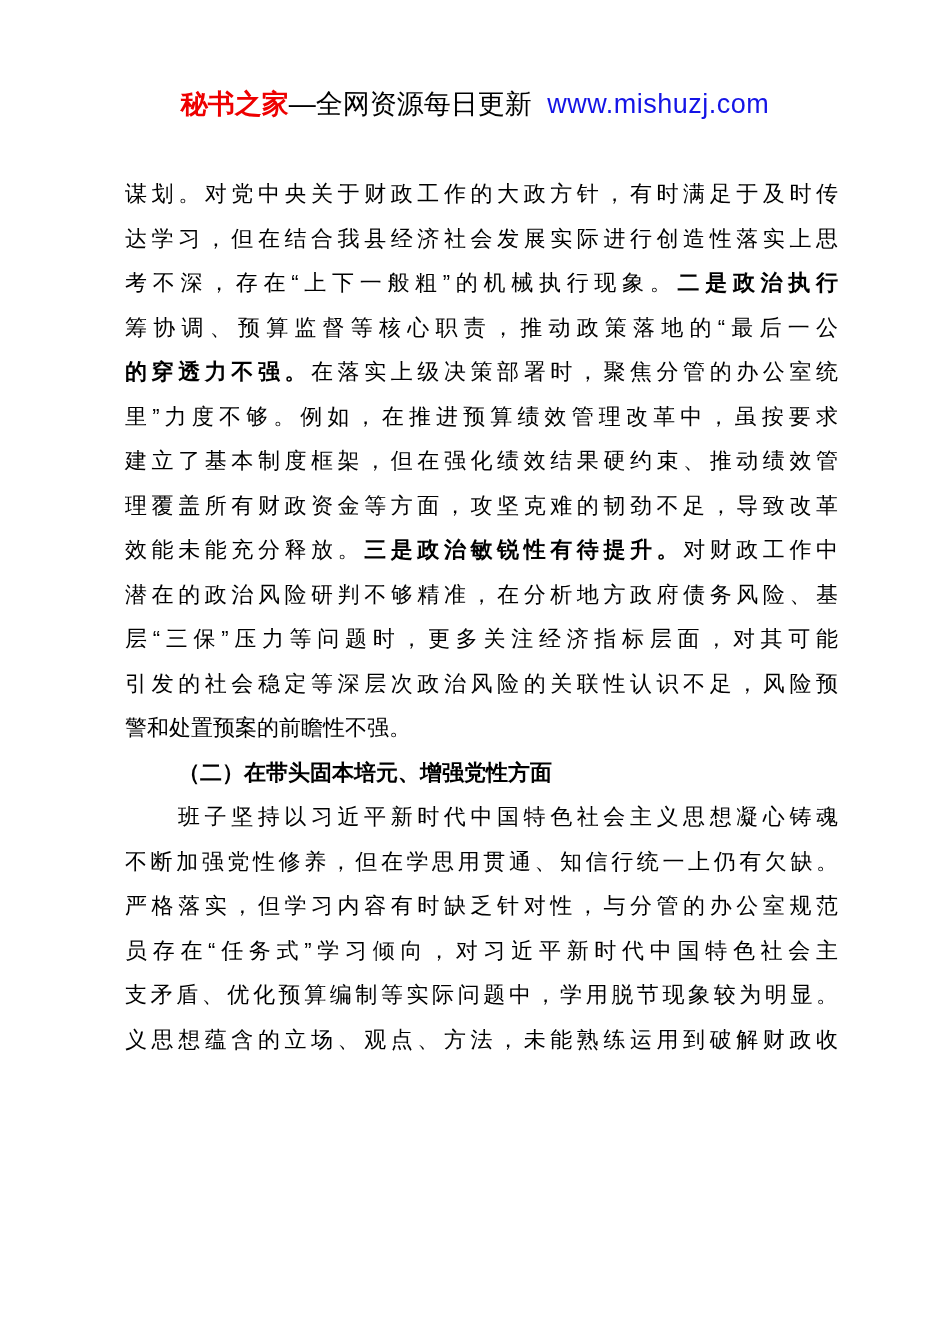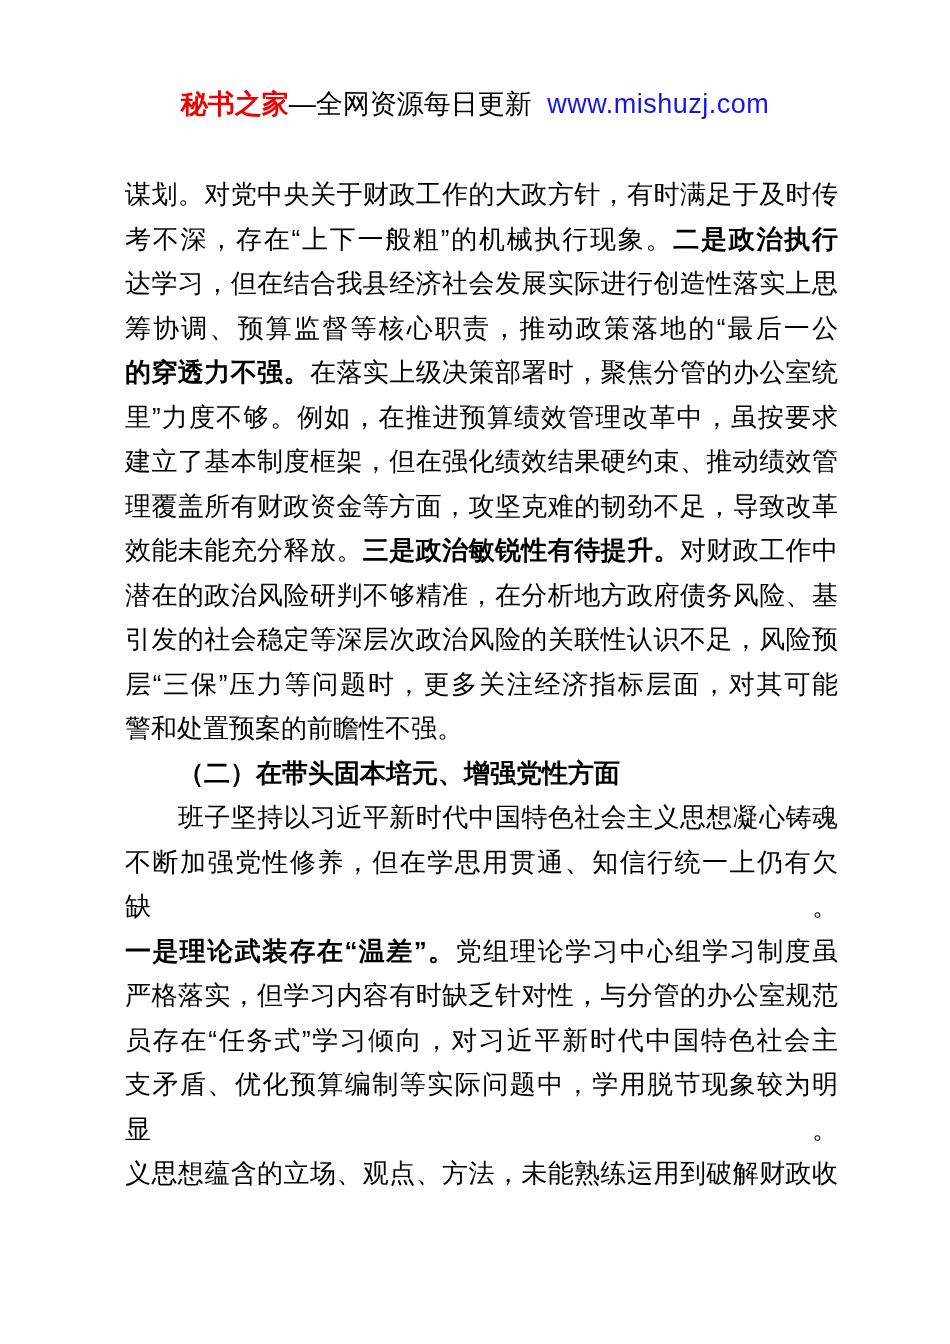--- a/index.html
+++ b/index.html
@@ -28,21 +28,21 @@
     white-space: nowrap;
   }
   .site-name { font-weight: 700; }
   .tagline { margin-right: 8px; }
   .site-url { letter-spacing: 0.5px; }
   .content {
     position: absolute;
     top: 172px;
     left: 125px;
     width: 713px;
-    font-size: 26px;
+    font-size: 22px;
     line-height: 44.5px;
     color: #000000;
   }
   .line {
     text-align: justify;
     text-align-last: justify;
     -moz-text-align-last: justify;
     text-justify: inter-character;
   }
   .line.no-justify {
@@ -55,34 +55,33 @@
 </style>
 </head>
 <body>
 
 <div class="page">
   <div class="header">
     <span class="site-name" style="color: rgb(238, 0, 0);">秘书之家</span><span class="tagline" style="color: rgb(0, 0, 0);">—全网资源每日更新 </span><span class="site-url" style="color: rgb(20, 20, 230);">www.mishuzj.com</span>
   </div>
   <div class="content" id="doc-lines">
       <div class="line"><span class="seg">谋划。对党中央关于财政工作的大政方针，有时满足于及时传</span></div>
+      <div class="line"><span class="seg">达学习，但在结合我县经济社会发展实际进行创造性落实上思</span></div>
       <div class="line"><span class="seg">考不深，存在“上下一般粗”的机械执行现象。</span><span class="seg seg-bold">二是政治执行</span></div>
-      <div class="line"><span class="seg">达学习，但在结合我县经济社会发展实际进行创造性落实上思</span></div>
       <div class="line"><span class="seg">筹协调、预算监督等核心职责，推动政策落地的“最后一公</span></div>
       <div class="line"><span class="seg seg-bold">的穿透力不强。</span><span class="seg">在落实上级决策部署时，聚焦分管的办公室统</span></div>
       <div class="line"><span class="seg">里”力度不够。例如，在推进预算绩效管理改革中，虽按要求</span></div>
       <div class="line"><span class="seg">建立了基本制度框架，但在强化绩效结果硬约束、推动绩效管</span></div>
       <div class="line"><span class="seg">理覆盖所有财政资金等方面，攻坚克难的韧劲不足，导致改革</span></div>
       <div class="line"><span class="seg">效能未能充分释放。</span><span class="seg seg-bold">三是政治敏锐性有待提升。</span><span class="seg">对财政工作中</span></div>
       <div class="line"><span class="seg">潜在的政治风险研判不够精准，在分析地方政府债务风险、基</span></div>
+      <div class="line"><span class="seg">层“三保”压力等问题时，更多关注经济指标层面，对其可能</span></div>
       <div class="line"><span class="seg">引发的社会稳定等深层次政治风险的关联性认识不足，风险预</span></div>
-      <div class="line"><span class="seg">层“三保”压力等问题时，更多关注经济指标层面，对其可能</span></div>
       <div class="line no-justify"><span class="seg">警和处置预案的前瞻性不强。</span></div>
       <div class="line no-justify indent"><span class="seg seg-bold">（二）在带头固本培元、增强党性方面</span></div>
       <div class="line indent"><span class="seg">班子坚持以习近平新时代中国特色社会主义思想凝心铸魂</span></div>
       <div class="line"><span class="seg">不断加强党性修养，但在学思用贯通、知信行统一上仍有欠缺。</span></div>
-      <div class="line"><span class="seg seg-bold">一是理论武装存在“温差”。</span><span class="seg">党组理论学习中心组学习制度虽</span></div>
       <div class="line"><span class="seg">严格落实，但学习内容有时缺乏针对性，与分管的办公室规范</span></div>
       <div class="line"><span class="seg">员存在“任务式”学习倾向，对习近平新时代中国特色社会主</span></div>
       <div class="line"><span class="seg">支矛盾、优化预算编制等实际问题中，学用脱节现象较为明显。</span></div>
       <div class="line"><span class="seg">义思想蕴含的立场、观点、方法，未能熟练运用到破解财政收</span></div>
     </div>
 </div>
 
 </body></html>

